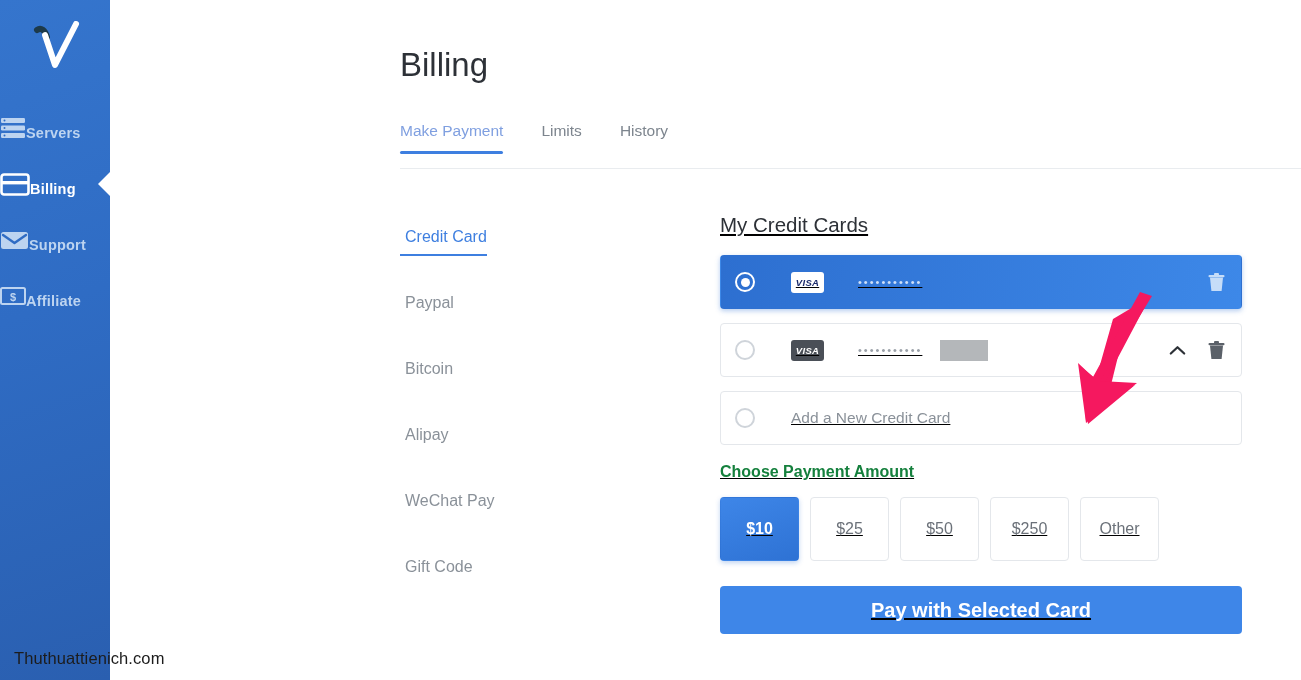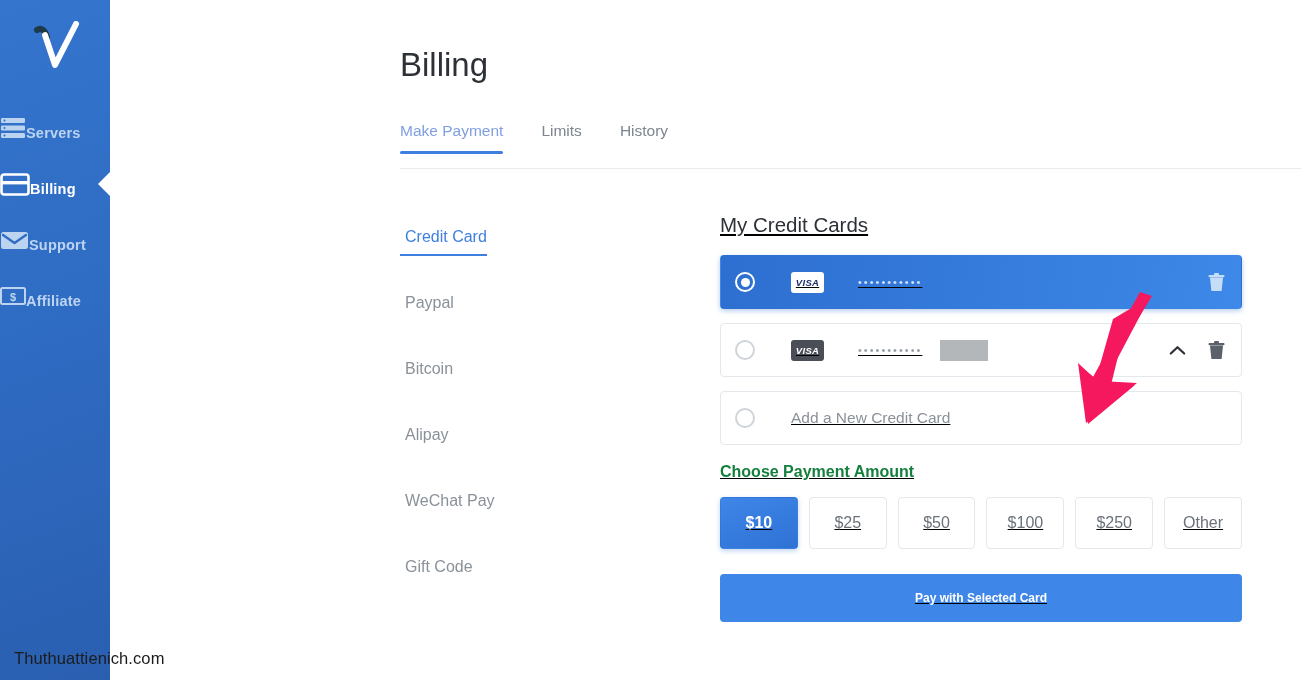--- a/index.html
+++ b/index.html
@@ -131,32 +131,32 @@
   .icon-btn { cursor: pointer; display: flex; align-items: center; }
   .add-card-row { height: 54px; }
   .add-card-label { font-size: 15.5px; color: #8a9199; }
 
   .amount-title {
     font-size: 16px; color: #15803d; font-weight: bold;
     margin: 18px 0 16px 0;
   }
   .amounts { display: flex; gap: 11px; }
   .amount-btn {
-    width: 79px; height: 52px; border: 1px solid #e4e7eb; border-radius: 4px;
+    width: 79px; height: 64px; border: 1px solid #e4e7eb; border-radius: 4px;
     background: #fff; color: #6b7179; font-size: 16px;
     display: flex; align-items: center; justify-content: center; cursor: pointer;
   }
   .amount-btn.selected {
     background: linear-gradient(160deg, #3e86e8 0%, #2e72d4 100%);
     border-color: transparent; color: #fff; font-weight: bold;
     box-shadow: 0 2px 5px rgba(45,111,208,.3);
   }
   .pay-btn {
     margin-top: 25px; width: 100%; height: 48px; border: none; border-radius: 4px;
-    background: #3e86e8; color: #fff; font-size: 12px; font-weight: bold;
+    background: #3e86e8; color: #fff; font-size: 20px; font-weight: bold;
     cursor: pointer; display: flex; align-items: center; justify-content: center;
     font-family: "Liberation Sans", sans-serif;
   }
 
   .annotation-layer {
     position: absolute; left: 0; top: 0; width: 1301px; height: 680px;
     pointer-events: none; z-index: 30;
   }
 </style>
 </head>
@@ -295,21 +295,20 @@
             <span class="radio"></span>
             <span class="add-card-label">Add a New Credit Card</span>
           </div>
 
           <div class="amount-title">Choose Payment Amount</div>
 
           <div class="amounts">
             <div class="amount-btn selected">$10</div>
             <div class="amount-btn">$25</div>
             <div class="amount-btn">$50</div>
-            <div class="amount-btn">$100</div>
             <div class="amount-btn">$250</div>
             <div class="amount-btn">Other</div>
           </div>
 
           <button class="pay-btn">Pay with Selected Card</button>
 
         </div>
       </div>
     </div>
   </div>

